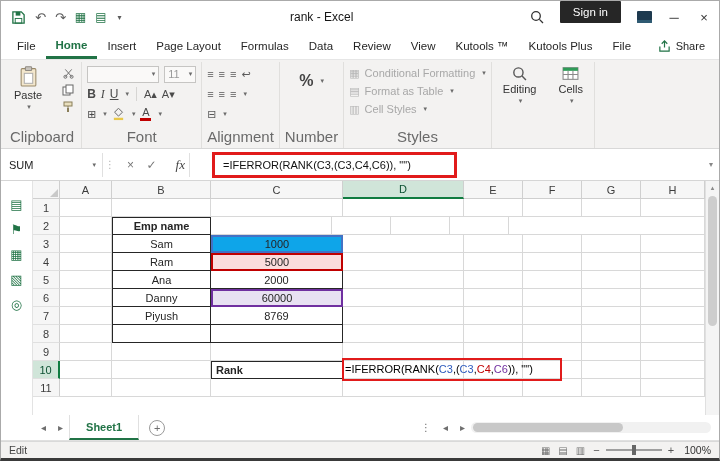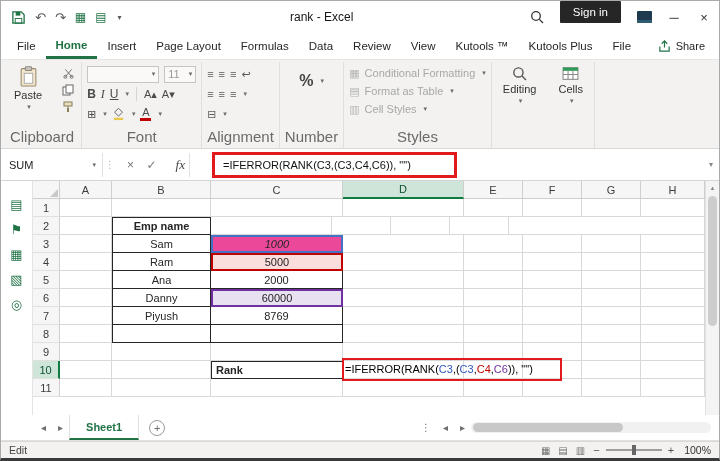--- a/index.html
+++ b/index.html
@@ -368,21 +368,21 @@
           <div class="c we"></div>
           <div class="c wf"></div>
           <div class="c wg"></div>
           <div class="c wh"></div>
       </div>
 
       <div class="row">
         <div class="rh">3</div>
         <div class="c wa"></div>
         <div class="c wb t tl">Sam</div>
-        <div class="c wc hlc" style="background-color: #ec4899; border-color: rgb(68, 114, 196); font-style: italic;">1000</div>
+        <div class="c wc hlc" style="background-color: #0ea5e9; border-color: rgb(68, 114, 196);">1000</div>
         <div class="c wd"></div>
           <div class="c we"></div>
           <div class="c wf"></div>
           <div class="c wg"></div>
           <div class="c wh"></div>
       </div>
 
       <div class="row">
         <div class="rh">4</div>
         <div class="c wa"></div>

